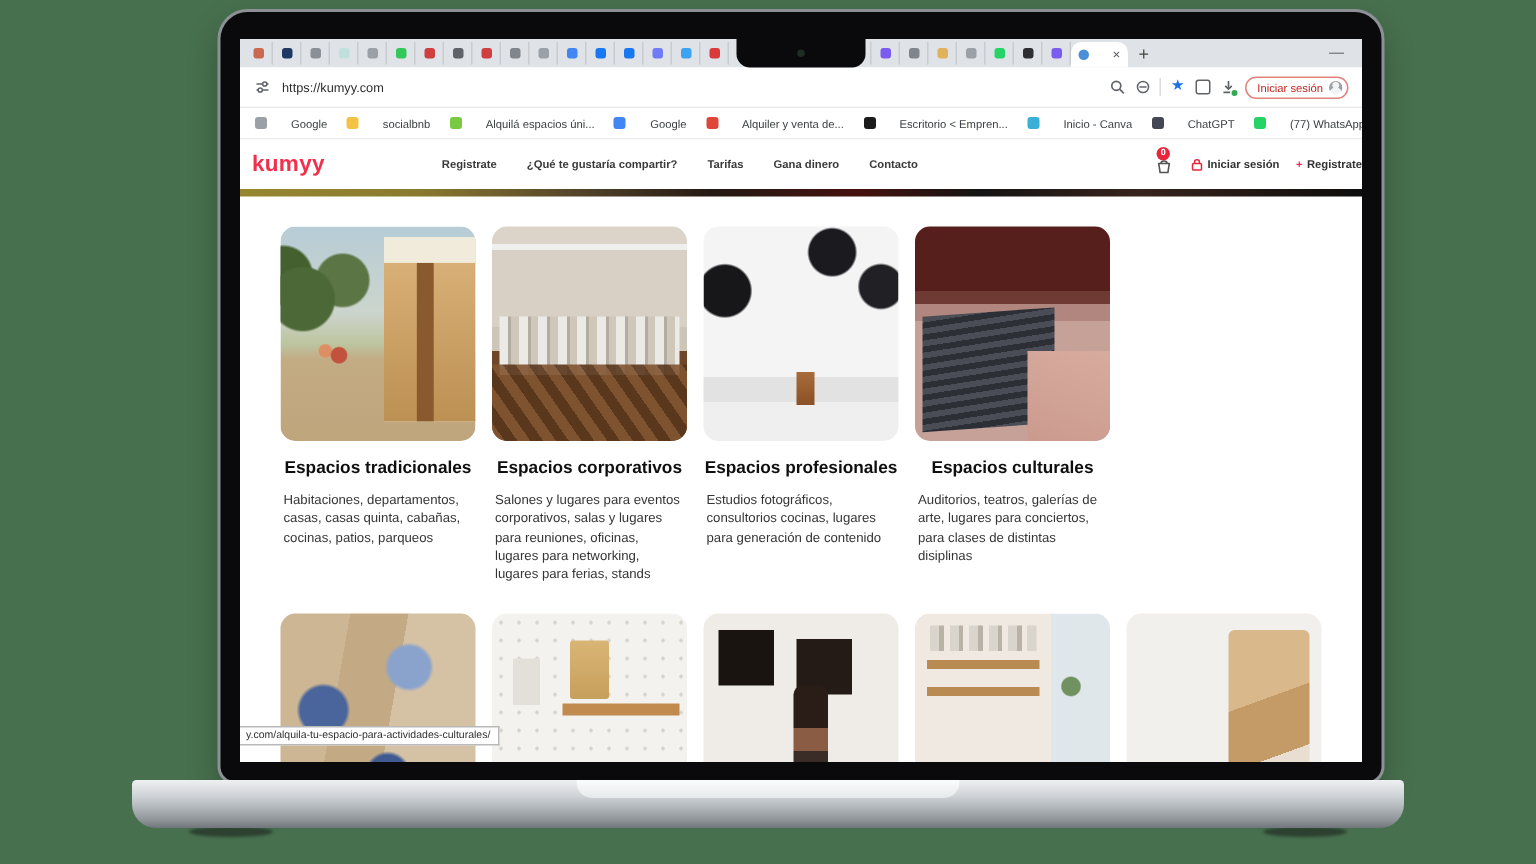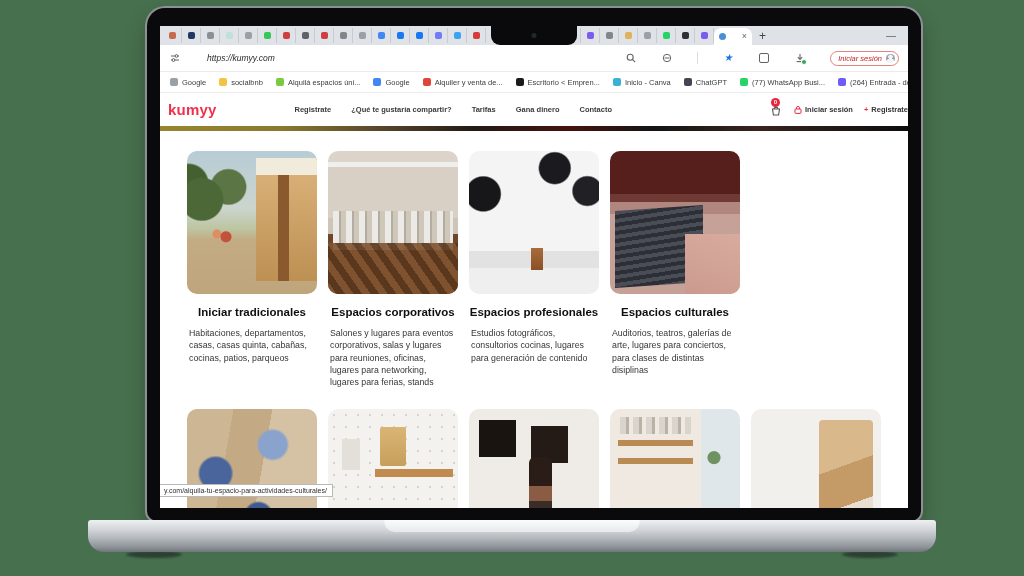--- a/index.html
+++ b/index.html
@@ -18,34 +18,34 @@
   
   .tabstrip{height:19px;background:#dfe2e6;display:flex;align-items:center;padding-left:3px;overflow:hidden;}
   .tab-chip{flex:0 0 19px;height:15px;display:flex;align-items:center;justify-content:center;border-right:1px solid #c8cbd0;box-sizing:border-box;}
   .tab-fav{width:7px;height:7px;border-radius:2px;display:block;}
   .tab-active{flex:0 0 38px;height:17px;margin-top:2px;background:#fff;border-radius:7px 7px 0 0;display:flex;align-items:center;justify-content:space-between;padding:0 5px;box-sizing:border-box;}
   .tab-active .tab-fav{background:#4a90d9;border-radius:50%;}
   .tab-close{font-size:9px;color:#5f6368;line-height:1;}
   .tab-new{margin-left:7px;color:#444;font-size:12px;line-height:1;}
   .tab-min{margin-left:auto;margin-right:12px;color:#5f6368;font-size:10px;}
 
-  .toolbar{height:26px;background:#fff;display:flex;align-items:center;padding:0 9px;gap:24px;border-bottom:1px solid #ebebeb;font-style:italic;}
+  .toolbar{height:26px;background:#fff;display:flex;align-items:center;padding:0 9px;gap:5px;border-bottom:1px solid #ebebeb;}
   .url-text{font-size:8.5px;color:#2b2b2b;margin-left:2px;}
   .tb-spacer{flex:1}
   .tb-icon{display:flex;align-items:center;justify-content:center;width:12px;height:12px;position:relative;}
   .tb-divider{width:1px;height:12px;background:#dadce0;}
   .star{color:#1a73e8;font-size:10px;line-height:1;}
   .panel-ic{width:8px;height:8px;border:1px solid #5f6368;border-radius:2px;}
   .dl-dot{position:absolute;right:-1px;bottom:-1px;width:4px;height:4px;border-radius:50%;background:#34a853;border:1px solid #fff;}
   .profile-chip{display:flex;align-items:center;gap:4px;border:1px solid #e0837c;border-radius:10px;padding:2px 3px 2px 7px;}
   .profile-chip span{font-size:7.5px;color:#c5221f;}
   .avatar{width:9px;height:9px;border-radius:50%;background:radial-gradient(circle at 50% 32%,#f1f3f4 0 2px,transparent 2.6px),radial-gradient(circle at 50% 95%,#f1f3f4 0 4px,transparent 4.5px),#9aa0a6;}
 
   .bookmarks{height:20px;background:#fff;display:flex;align-items:center;gap:13px;padding:0 10px;border-bottom:1px solid #ececec;white-space:nowrap;overflow:hidden;}
-  .bm{display:flex;align-items:center;gap:4px;}
+  .bm{display:flex;align-items:center;gap:16px;}
   .bm span.lbl{font-size:7.5px;color:#3c4043;}
   .bm-ic{width:8px;height:8px;border-radius:2px;background:#9aa0a6;display:block;flex:0 0 auto;}
 
   
   .page{position:relative;height:417px;background:#fff;overflow:hidden;}
   .site-header{height:33px;display:flex;align-items:center;padding-left:8px;background:#fff;box-shadow:0 1px 2px rgba(0,0,0,.05);}
   .logo{color:#f0304d;font-weight:bold;font-size:15px;letter-spacing:.2px;}
   .nav{display:flex;gap:20px;margin-left:78px;}
   .nav a{font-size:7.5px;color:#3a3a3a;text-decoration:none;font-weight:bold;white-space:nowrap;}
   .hdr-right{margin-left:auto;display:flex;align-items:center;gap:11px;}
@@ -329,21 +329,21 @@
             <span>Registrate</span>
           </span>
         </div>
       </div>
       <div class="hero-strip"></div>
 
 
       <div class="cards">
         <div>
           <div class="ci i1"></div>
-          <div class="card-title">Iniciar tradicionales</div>
+          <div class="card-title">Espacios tradicionales</div>
           <div class="card-desc">Habitaciones, departamentos, casas, casas quinta, cabañas, cocinas, patios, parqueos</div>
         </div>
         <div>
           <div class="ci i2"></div>
           <div class="card-title">Espacios corporativos</div>
           <div class="card-desc">Salones y lugares para eventos corporativos, salas y lugares para reuniones, oficinas, lugares para networking, lugares para ferias, stands</div>
         </div>
         <div>
           <div class="ci i3"></div>
           <div class="card-title">Espacios profesionales</div>

